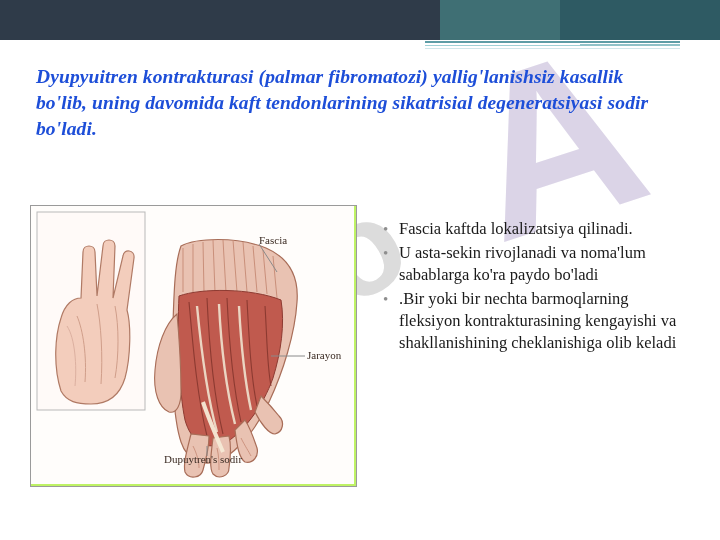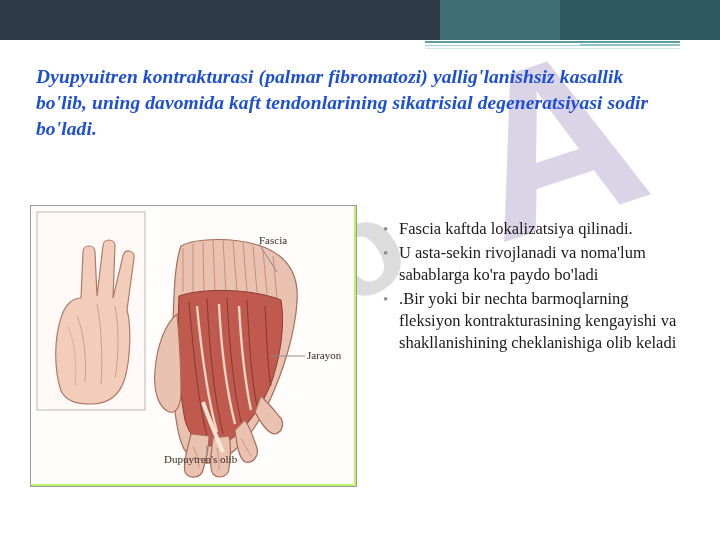--- a/index.html
+++ b/index.html
@@ -251,21 +251,21 @@
         <path d="M172 196 C178 214 186 232 192 246" fill="none" stroke="#f5ead6" stroke-width="4" opacity=".95"></path>
       </g>
 
       <line x1="228" y1="38" x2="246" y2="66" stroke="#8a8a8a" stroke-width="1"></line>
       <line x1="274" y1="150" x2="240" y2="150" stroke="#8a8a8a" stroke-width="1"></line>
       <line x1="176" y1="250" x2="176" y2="240" stroke="#8a8a8a" stroke-width="1"></line>
     </svg>
 
     <div class="lbl lbl-fascia">Fascia</div>
     <div class="lbl lbl-tendon">Jarayon</div>
-    <div class="lbl lbl-cord">Dupuytren's olib</div>
+    <div class="lbl lbl-cord">Dupuytren's sodir</div>
   </div>
 
   <div class="bullets">
     <div class="bullet-row">
       <span class="bullet-dot">•</span>
       <span class="bullet-text">Fascia kaftda lokalizatsiya qilinadi.</span>
     </div>
     <div class="bullet-row">
       <span class="bullet-dot">•</span>
       <span class="bullet-text">U asta-sekin rivojlanadi va noma'lum sabablarga ko'ra paydo bo'ladi</span>

